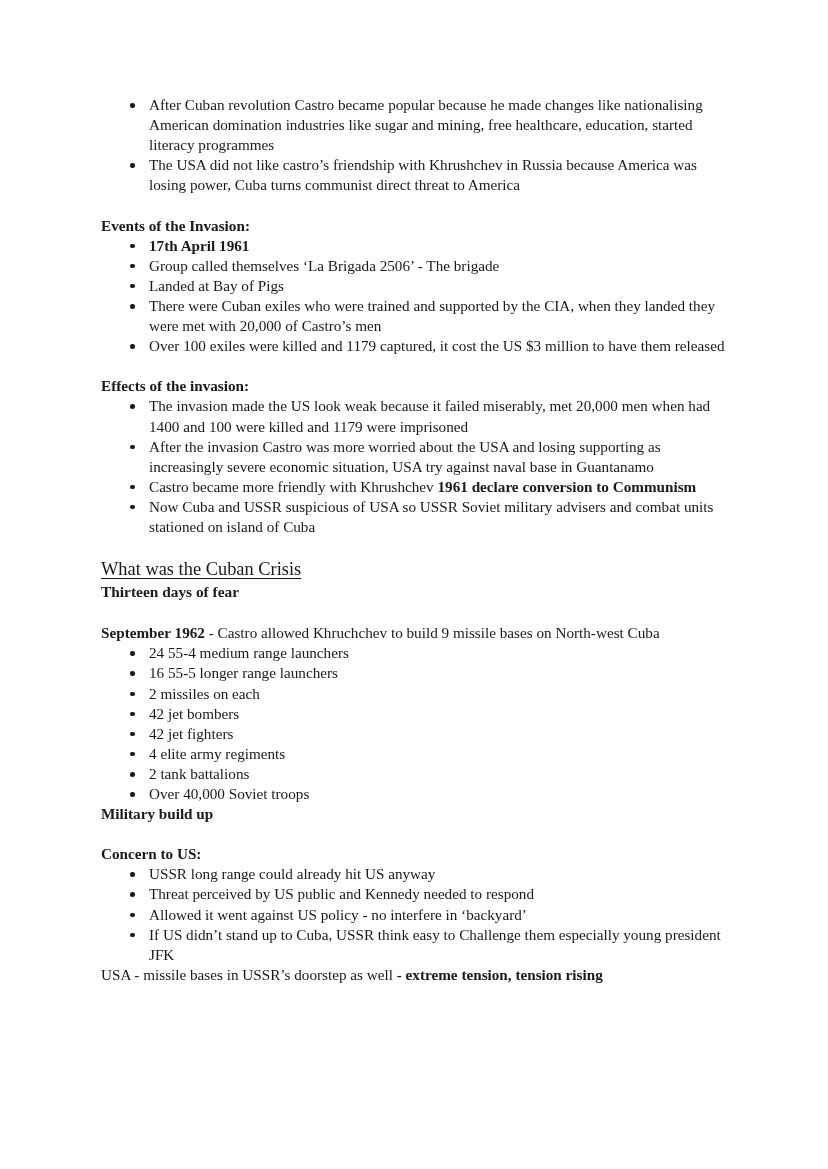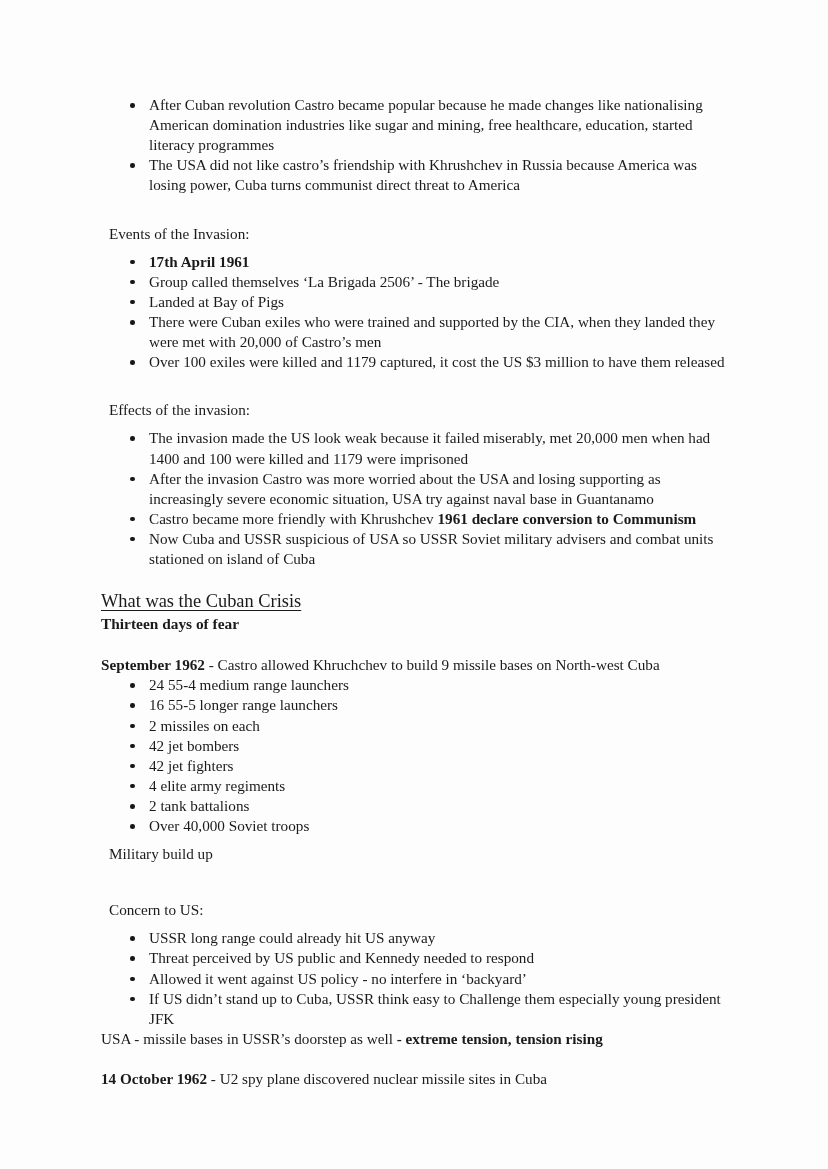--- a/index.html
+++ b/index.html
@@ -39,22 +39,22 @@
     content: "";
     position: absolute;
     left: 29px;
     top: 8px;
     width: 4.6px;
     height: 4.6px;
     border-radius: 50%;
     background: #171717;
   }
   .section-heading {
-    font-weight: normal;
-    margin: 8px;
+    font-weight: bold;
+    margin: 0;
   }
   .spacer-line {
     height: 20.1px;
   }
   .lead-line {
     margin: 0;
   }
   .lead-line .lead-date {
     font-weight: bold;
   }
@@ -150,16 +150,15 @@
       <li>USSR long range could already hit US anyway</li>
       <li>Threat perceived by US public and Kennedy needed to respond</li>
       <li>Allowed it went against US policy - no interfere in ‘backyard’</li>
       <li>If US didn’t stand up to Cuba, USSR think easy to Challenge them especially young president JFK</li>
     </ul>
 
     <p class="tail-line"><span>USA - missile bases in USSR’s doorstep as well </span><span class="bold-run">- extreme tension, tension rising</span></p>
 
     <div class="spacer-line"></div>
 
-    <p class="lead-line"><span class="lead-date">14 October 1962</span><span> - U2 spy plane discovered nuclear missile sites in Cuba</span></p>
 
   </div>
 </div>
 
 </body></html>

